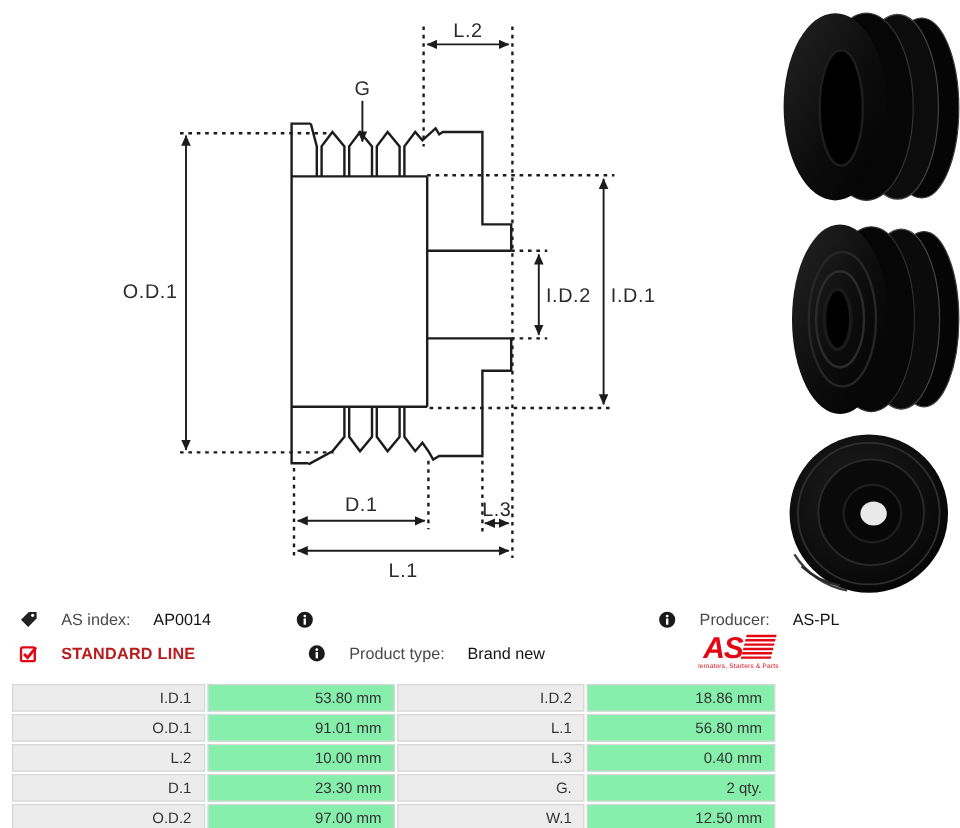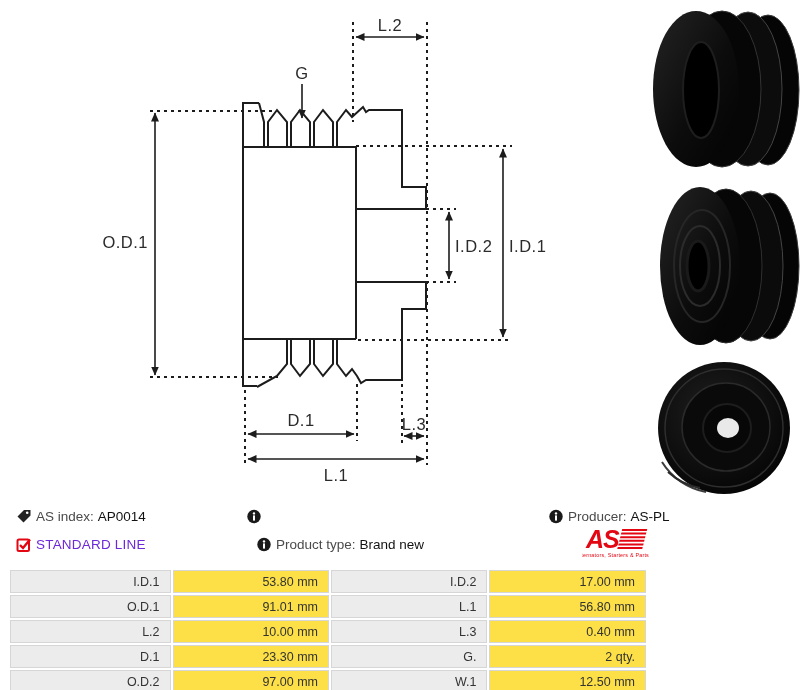--- a/index.html
+++ b/index.html
@@ -10,29 +10,29 @@
   .abs{position:absolute;}
   
   #drawing{left:0;top:0;width:640px;height:500px;}
   .ln{stroke:#1c1c1c;stroke-width:2;fill:none;stroke-linejoin:miter;}
   .dash{stroke:#1c1c1c;stroke-width:2;fill:none;stroke-dasharray:3 4;}
   .dim{stroke:#1c1c1c;stroke-width:1.6;fill:none;}
   .dimtxt{font-family:"Liberation Sans",sans-serif;font-size:16.5px;fill:#2b2b2b;letter-spacing:.5px;}
   
   #photos{left:640px;top:0;width:160px;height:500px;}
   
-  .inforow{font-size:13.5px;white-space:nowrap;display:flex;align-items:center;gap:4px;}
+  .inforow{font-size:13.5px;white-space:nowrap;display:flex;align-items:center;gap:19px;}
   .inforow .b{font-weight:normal;color:#121212;}
-  .red{color:#6d28d9;font-weight:normal;letter-spacing:.2px;}
+  .red{color:#b91c1c;font-weight:bold;letter-spacing:.2px;}
   .icn{width:16px;height:16px;flex:0 0 auto;display:block;}
   
   #spec{left:8px;top:568px;width:640px;border-collapse:separate;border-spacing:2px;table-layout:fixed;}
   #spec td{
     border:1px solid #d6d6d6;font-size:12.5px;color:#333;
-    text-align:right;padding:3px 10px 3px 4px;height:15px;vertical-align:middle;background:#fde047;
+    text-align:right;padding:3px 10px 3px 4px;height:15px;vertical-align:middle;background:#86efac;
   }
   #spec td.lbl{background:#ececec;}
 </style>
 </head>
 <body>
 
 <svg id="drawing" class="abs" viewBox="0 0 640 500" xmlns="http://www.w3.org/2000/svg">
   <defs>
     <marker id="ah" orient="auto-start-reverse" markerUnits="userSpaceOnUse" markerWidth="11" markerHeight="10" refX="8.5" refY="4">
       <path d="M0,0 L9,4 L0,8 Z" fill="#1c1c1c"></path>
@@ -196,21 +196,21 @@
       <col style="width:158px">
       <col style="width:154px">
       <col style="width:154px">
       <col style="width:154px">
     </colgroup>
   <tbody>
     <tr>
       <td class="lbl">I.D.1</td>
       <td>53.80 mm</td>
       <td class="lbl">I.D.2</td>
-      <td>17.00 mm</td>
+      <td>18.86 mm</td>
     </tr>
     <tr>
       <td class="lbl">O.D.1</td>
       <td>91.01 mm</td>
       <td class="lbl">L.1</td>
       <td>56.80 mm</td>
     </tr>
     <tr>
       <td class="lbl">L.2</td>
       <td>10.00 mm</td>

